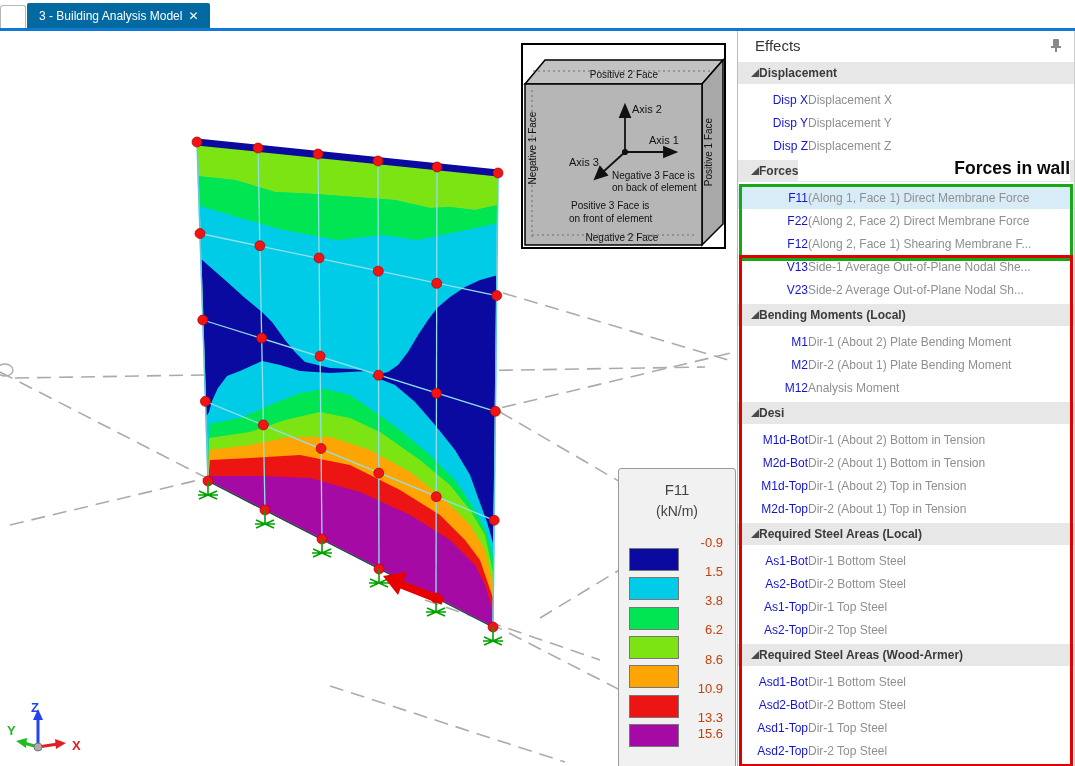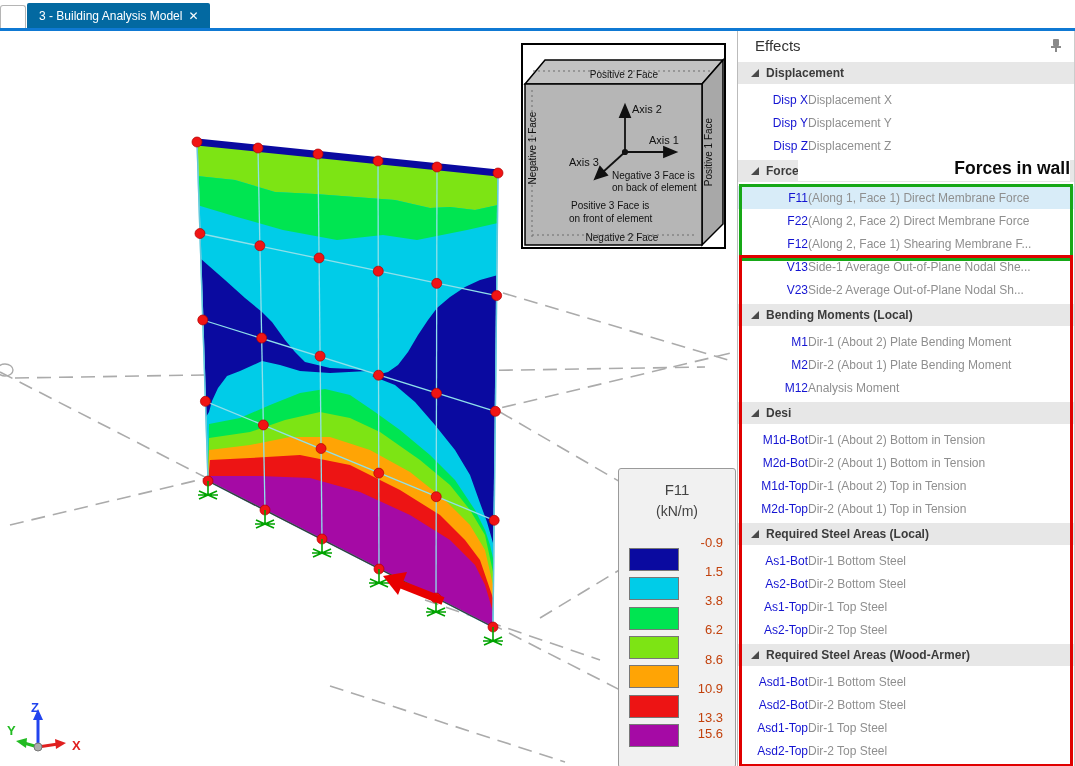--- a/index.html
+++ b/index.html
@@ -28,21 +28,21 @@
   
   .panel{position:absolute;left:737px;top:31px;width:338px;height:735px;background:#fff;
        border-left:1px solid #bbb;border-right:1px solid #ccc;box-sizing:border-box;text-align:right;}
   .panel-title{height:28px;display:flex;align-items:center;padding:0 12px 0 17px;font-size:15px;color:#333;}
   .panel-title .spacer{flex:1;}
   .pin{position:relative;width:12px;height:14px;display:inline-block;}
   .pin .ph{position:absolute;left:3px;top:1px;width:6px;height:7px;background:#8a8a8a;border-radius:1px;}
   .pin .pb{position:absolute;left:1px;top:8px;width:10px;height:2px;background:#8a8a8a;}
   .pin .ps{position:absolute;left:5px;top:10px;width:2px;height:4px;background:#8a8a8a;}
   .grp-hdr{height:22px;margin:3px 0 4px 0;background:#E7E7E7;display:flex;align-items:center;
-       padding-left:13px;gap:7px;}
+       padding-left:13px;}
   .grp-hdr .tri{width:0;height:0;border-left:8px solid transparent;border-bottom:8px solid #4a4a4a;}
   .grp-label{font-size:12px;font-weight:bold;color:#3b3b3b;}
   .eff-row{height:23px;display:flex;align-items:center;padding-left:8px;white-space:nowrap;overflow:hidden;}
   .eff-row.sel{background:#D8ECF8;}
   .eff-code{width:62px;flex:0 0 62px;font-size:12px;color:#1414D2;}
   .eff-desc{font-size:12px;color:#8f8f8f;}
   .box-green{position:absolute;left:1px;top:153px;width:328px;height:71px;border:3px solid #17A817;z-index:6;pointer-events:none;}
   .box-red{position:absolute;left:1px;top:224px;width:328px;height:506px;border:3px solid #E00000;z-index:6;pointer-events:none;}
   .note-forces{position:absolute;left:60px;top:124px;width:272px;height:26px;background:#fff;z-index:7;
        font-size:17.5px;font-weight:bold;color:#0a0a0a;line-height:26px;}

